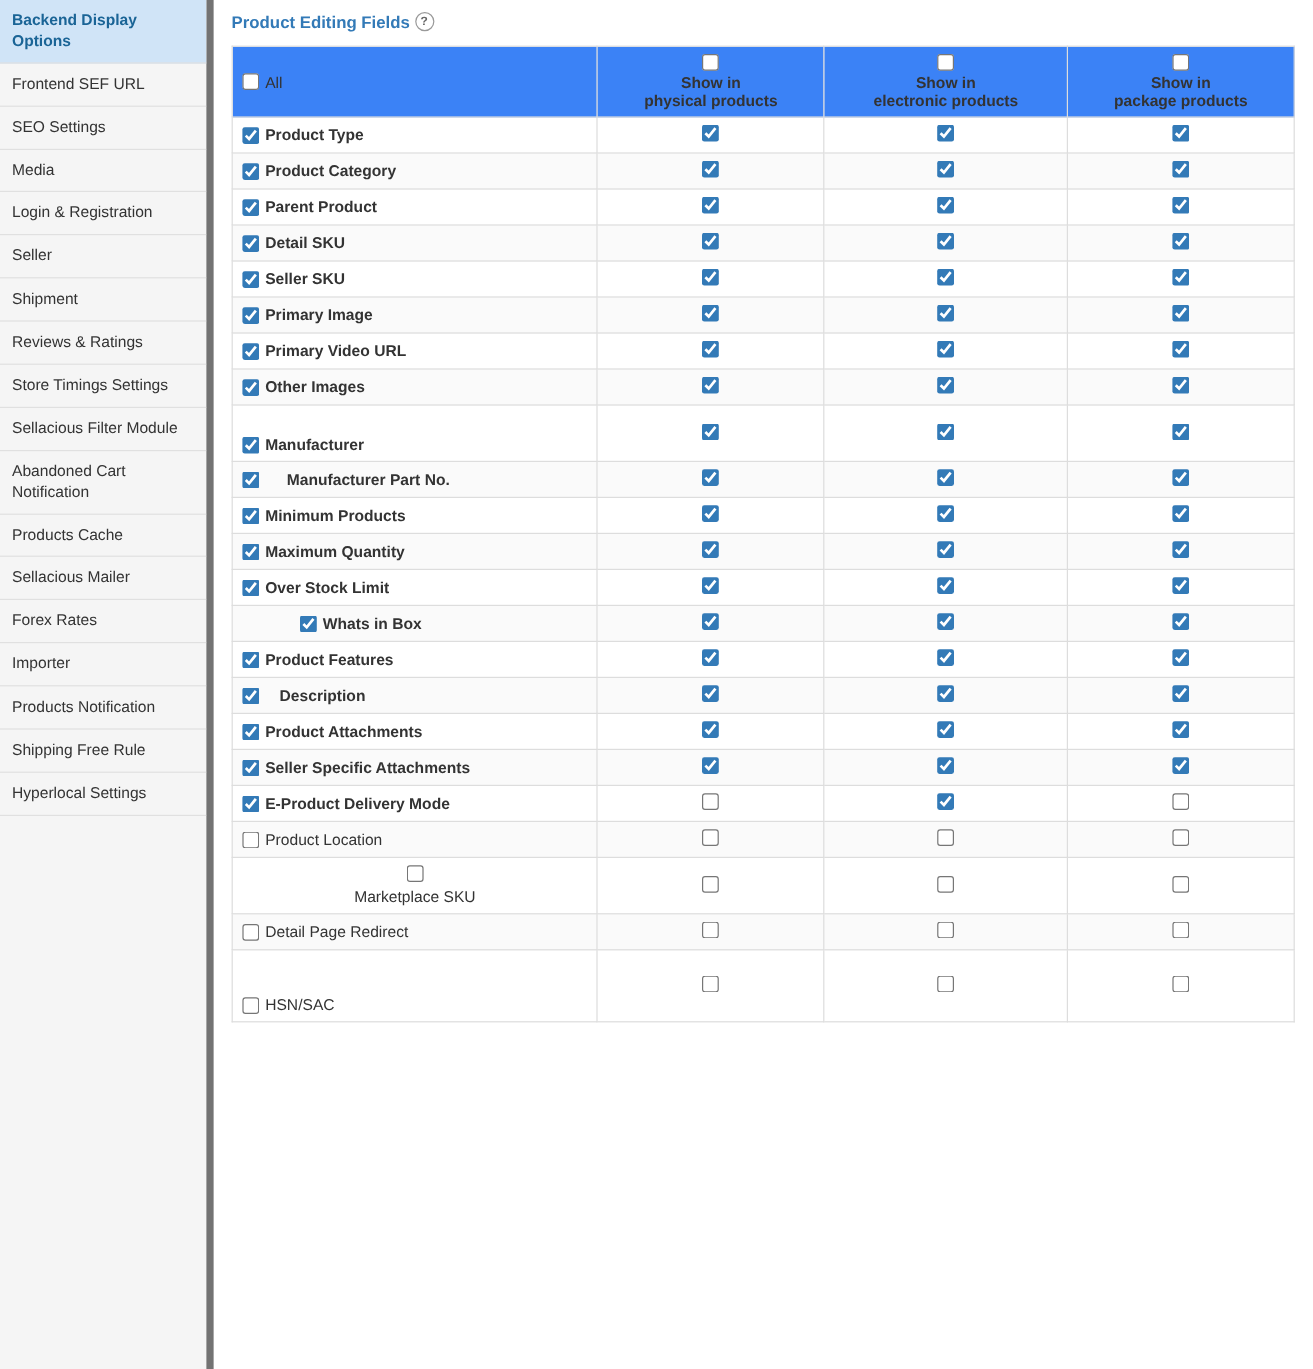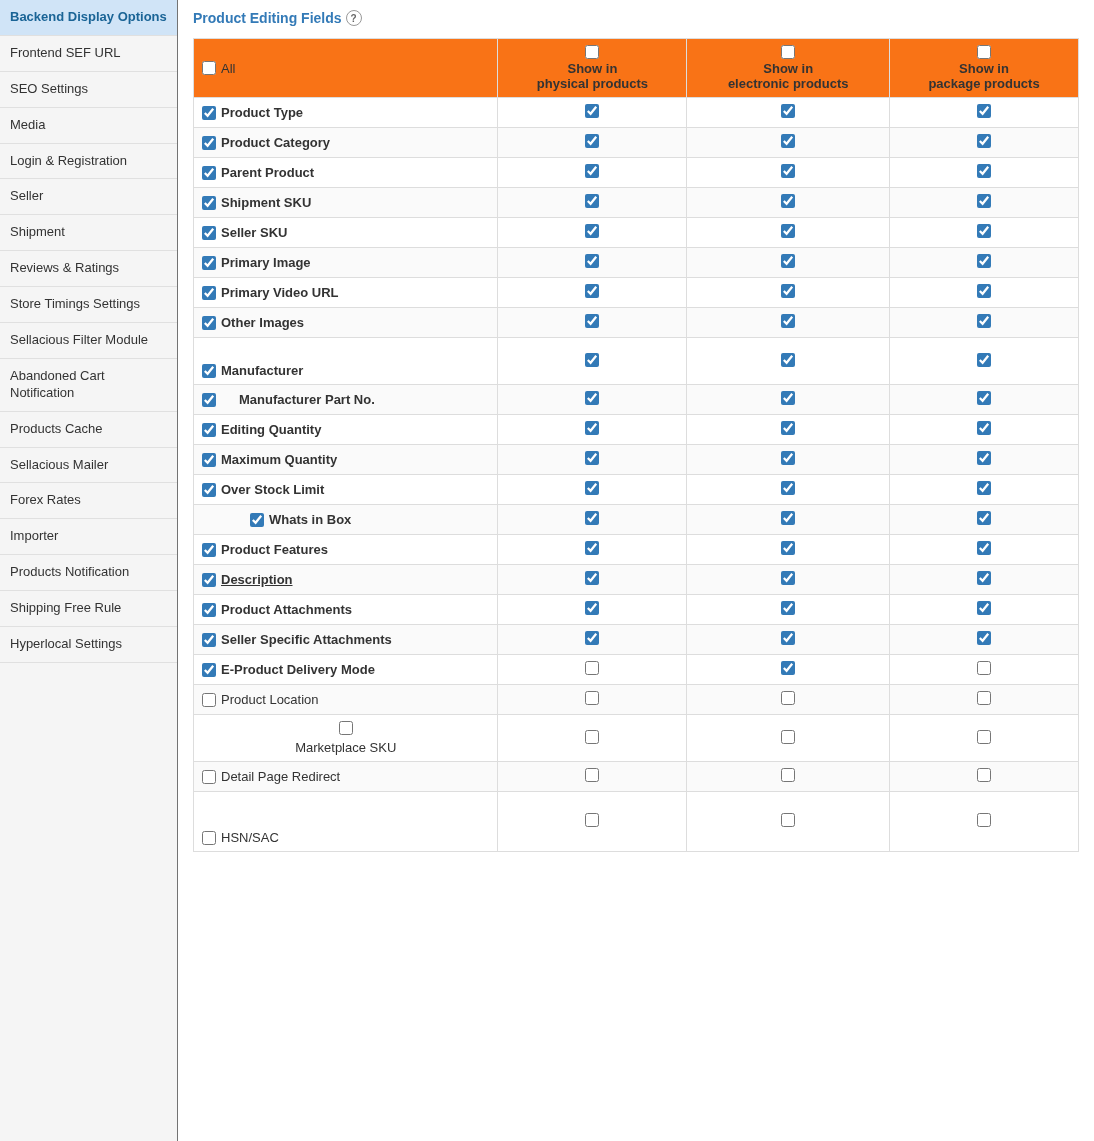--- a/index.html
+++ b/index.html
@@ -2,21 +2,21 @@
 <html><head>
   <meta charset="utf-8">
   <style>
     * { box-sizing: border-box; margin: 0; padding: 0; }
     body { font-family: Arial, sans-serif; font-size: 13px; color: #333; background: #fff; display: flex; height: 1141px; overflow: hidden; }
 
     
     #sidebar {
       width: 178px;
       min-width: 178px;
-      border-right: 1px solid #737373;
+      border-right: 6px solid #737373;
       background: #f5f5f5;
       overflow-y: auto;
     }
     .sidebar-item {
       padding: 9px 10px;
       border-bottom: 1px solid #e0e0e0;
       cursor: pointer;
       font-size: 13px;
       color: #333;
       line-height: 1.3;
@@ -62,21 +62,21 @@
       border-collapse: collapse;
       width: 100%;
       font-size: 13px;
     }
     table th, table td {
       border: 1px solid #ddd;
       padding: 6px 8px;
       vertical-align: middle;
     }
     table thead th {
-      background: #f97316;
+      background: #3b82f6;
       font-weight: bold;
       text-align: center;
       vertical-align: middle;
       margin-top: 46px;
     }
     table thead th:first-child {
       text-align: left;
     }
     table tbody tr:nth-child(even) { background: #fafafa; }
     table tbody tr:nth-child(odd) { background: #fff; }
@@ -197,21 +197,21 @@
             </label>
           </td>
           <td><input type="checkbox" checked="" style=""></td>
           <td><input type="checkbox" checked="" style=""></td>
           <td><input type="checkbox" checked="" style=""></td>
         </tr>
         <tr>
           <td>
             <label class="" style="display: flex; align-items: center; gap: 5px; cursor: pointer;">
               <input type="checkbox" checked="" style="">
-              <span>Shipment SKU</span>
+              <span>Detail SKU</span>
             </label>
           </td>
           <td><input type="checkbox" checked="" style=""></td>
           <td><input type="checkbox" checked="" style=""></td>
           <td><input type="checkbox" checked="" style=""></td>
         </tr>
         <tr>
           <td>
             <label class="" style="display: flex; align-items: center; gap: 5px; cursor: pointer;">
               <input type="checkbox" checked="" style="">
@@ -274,21 +274,21 @@
             </label>
           </td>
           <td><input type="checkbox" checked="" style=""></td>
           <td><input type="checkbox" checked="" style=""></td>
           <td><input type="checkbox" checked="" style=""></td>
         </tr>
         <tr>
           <td>
             <label class="" style="display: flex; align-items: center; gap: 5px; cursor: pointer;">
               <input type="checkbox" checked="" style="">
-              <span>Editing Quantity</span>
+              <span>Minimum Products</span>
             </label>
           </td>
           <td><input type="checkbox" checked="" style=""></td>
           <td><input type="checkbox" checked="" style=""></td>
           <td><input type="checkbox" checked="" style=""></td>
         </tr>
         <tr>
           <td>
             <label class="" style="display: flex; align-items: center; gap: 5px; cursor: pointer;">
               <input type="checkbox" checked="" style="">
@@ -327,21 +327,21 @@
               <input type="checkbox" checked="" style="">
               <span>Product Features</span>
             </label>
           </td>
           <td><input type="checkbox" checked="" style=""></td>
           <td><input type="checkbox" checked="" style=""></td>
           <td><input type="checkbox" checked="" style=""></td>
         </tr>
         <tr>
           <td>
-            <label class="" style="display: flex; align-items: flex-end; gap: 5px; cursor: pointer; text-decoration: underline;">
+            <label class="" style="display: flex; align-items: flex-end; gap: 17px; cursor: pointer;">
               <input type="checkbox" checked="" style="">
               <span>Description</span>
             </label>
           </td>
           <td><input type="checkbox" checked="" style=""></td>
           <td><input type="checkbox" checked="" style=""></td>
           <td><input type="checkbox" checked="" style=""></td>
         </tr>
         <tr>
           <td>

